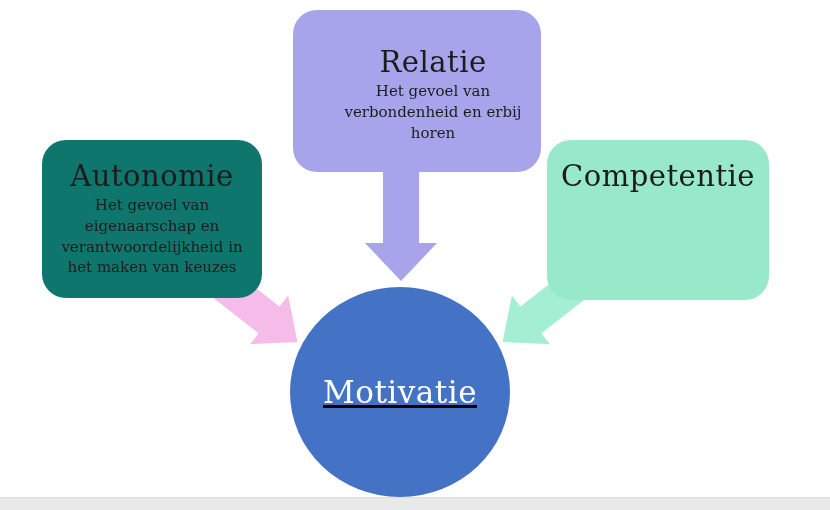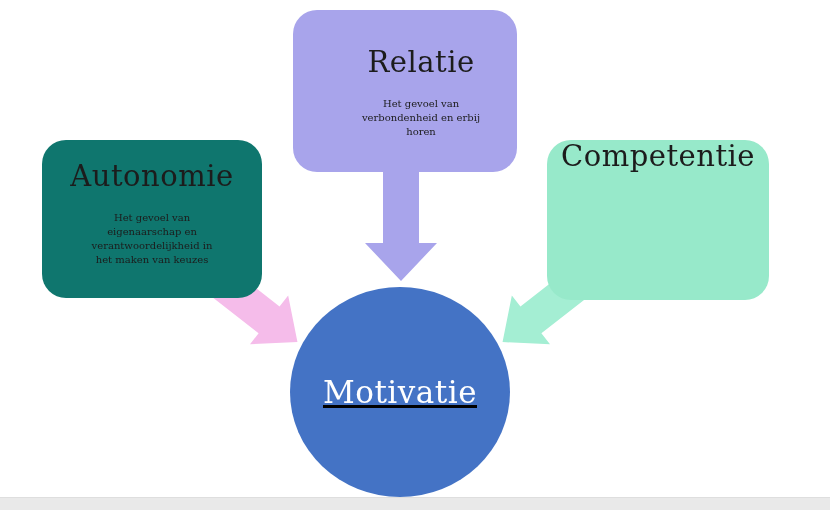--- a/index.html
+++ b/index.html
@@ -23,31 +23,31 @@
   }
   .node {
     position: absolute;
     z-index: 2;
     border-radius: 24px;
     text-align: center;
     color: #1c1c1c;
     box-sizing: border-box;
   }
   .node-autonomie { left: 42px;  top: 140px; width: 220px; height: 158px; padding-top: 20px; }
-  .node-relatie   { left: 293px; top: 10px;  width: 224px; height: 162px; padding-top: 36px; padding-left: 32px; }
-  .node-competentie { left: 547px; top: 140px; width: 222px; height: 160px; }
+  .node-relatie   { left: 293px; top: 10px;  width: 248px; height: 162px; padding-top: 36px; padding-left: 32px; }
+  .node-competentie { left: 547px; top: 140px; width: 222px; height: 160px; padding-top: 20px; }
   .node-title {
     font-size: 29px;
     line-height: 1.15;
     letter-spacing: 0.5px;
   }
   .node-body {
-    font-size: 10px;
+    font-size: 15px;
     line-height: 1.38;
-    margin-top: 18px;
+    margin-top: 2px;
     white-space: pre-line;
   }
   .center-circle {
     position: absolute;
     z-index: 2;
     left: 290px;
     top: 287px;
     width: 220px;
     height: 210px;
     border-radius: 50%;

